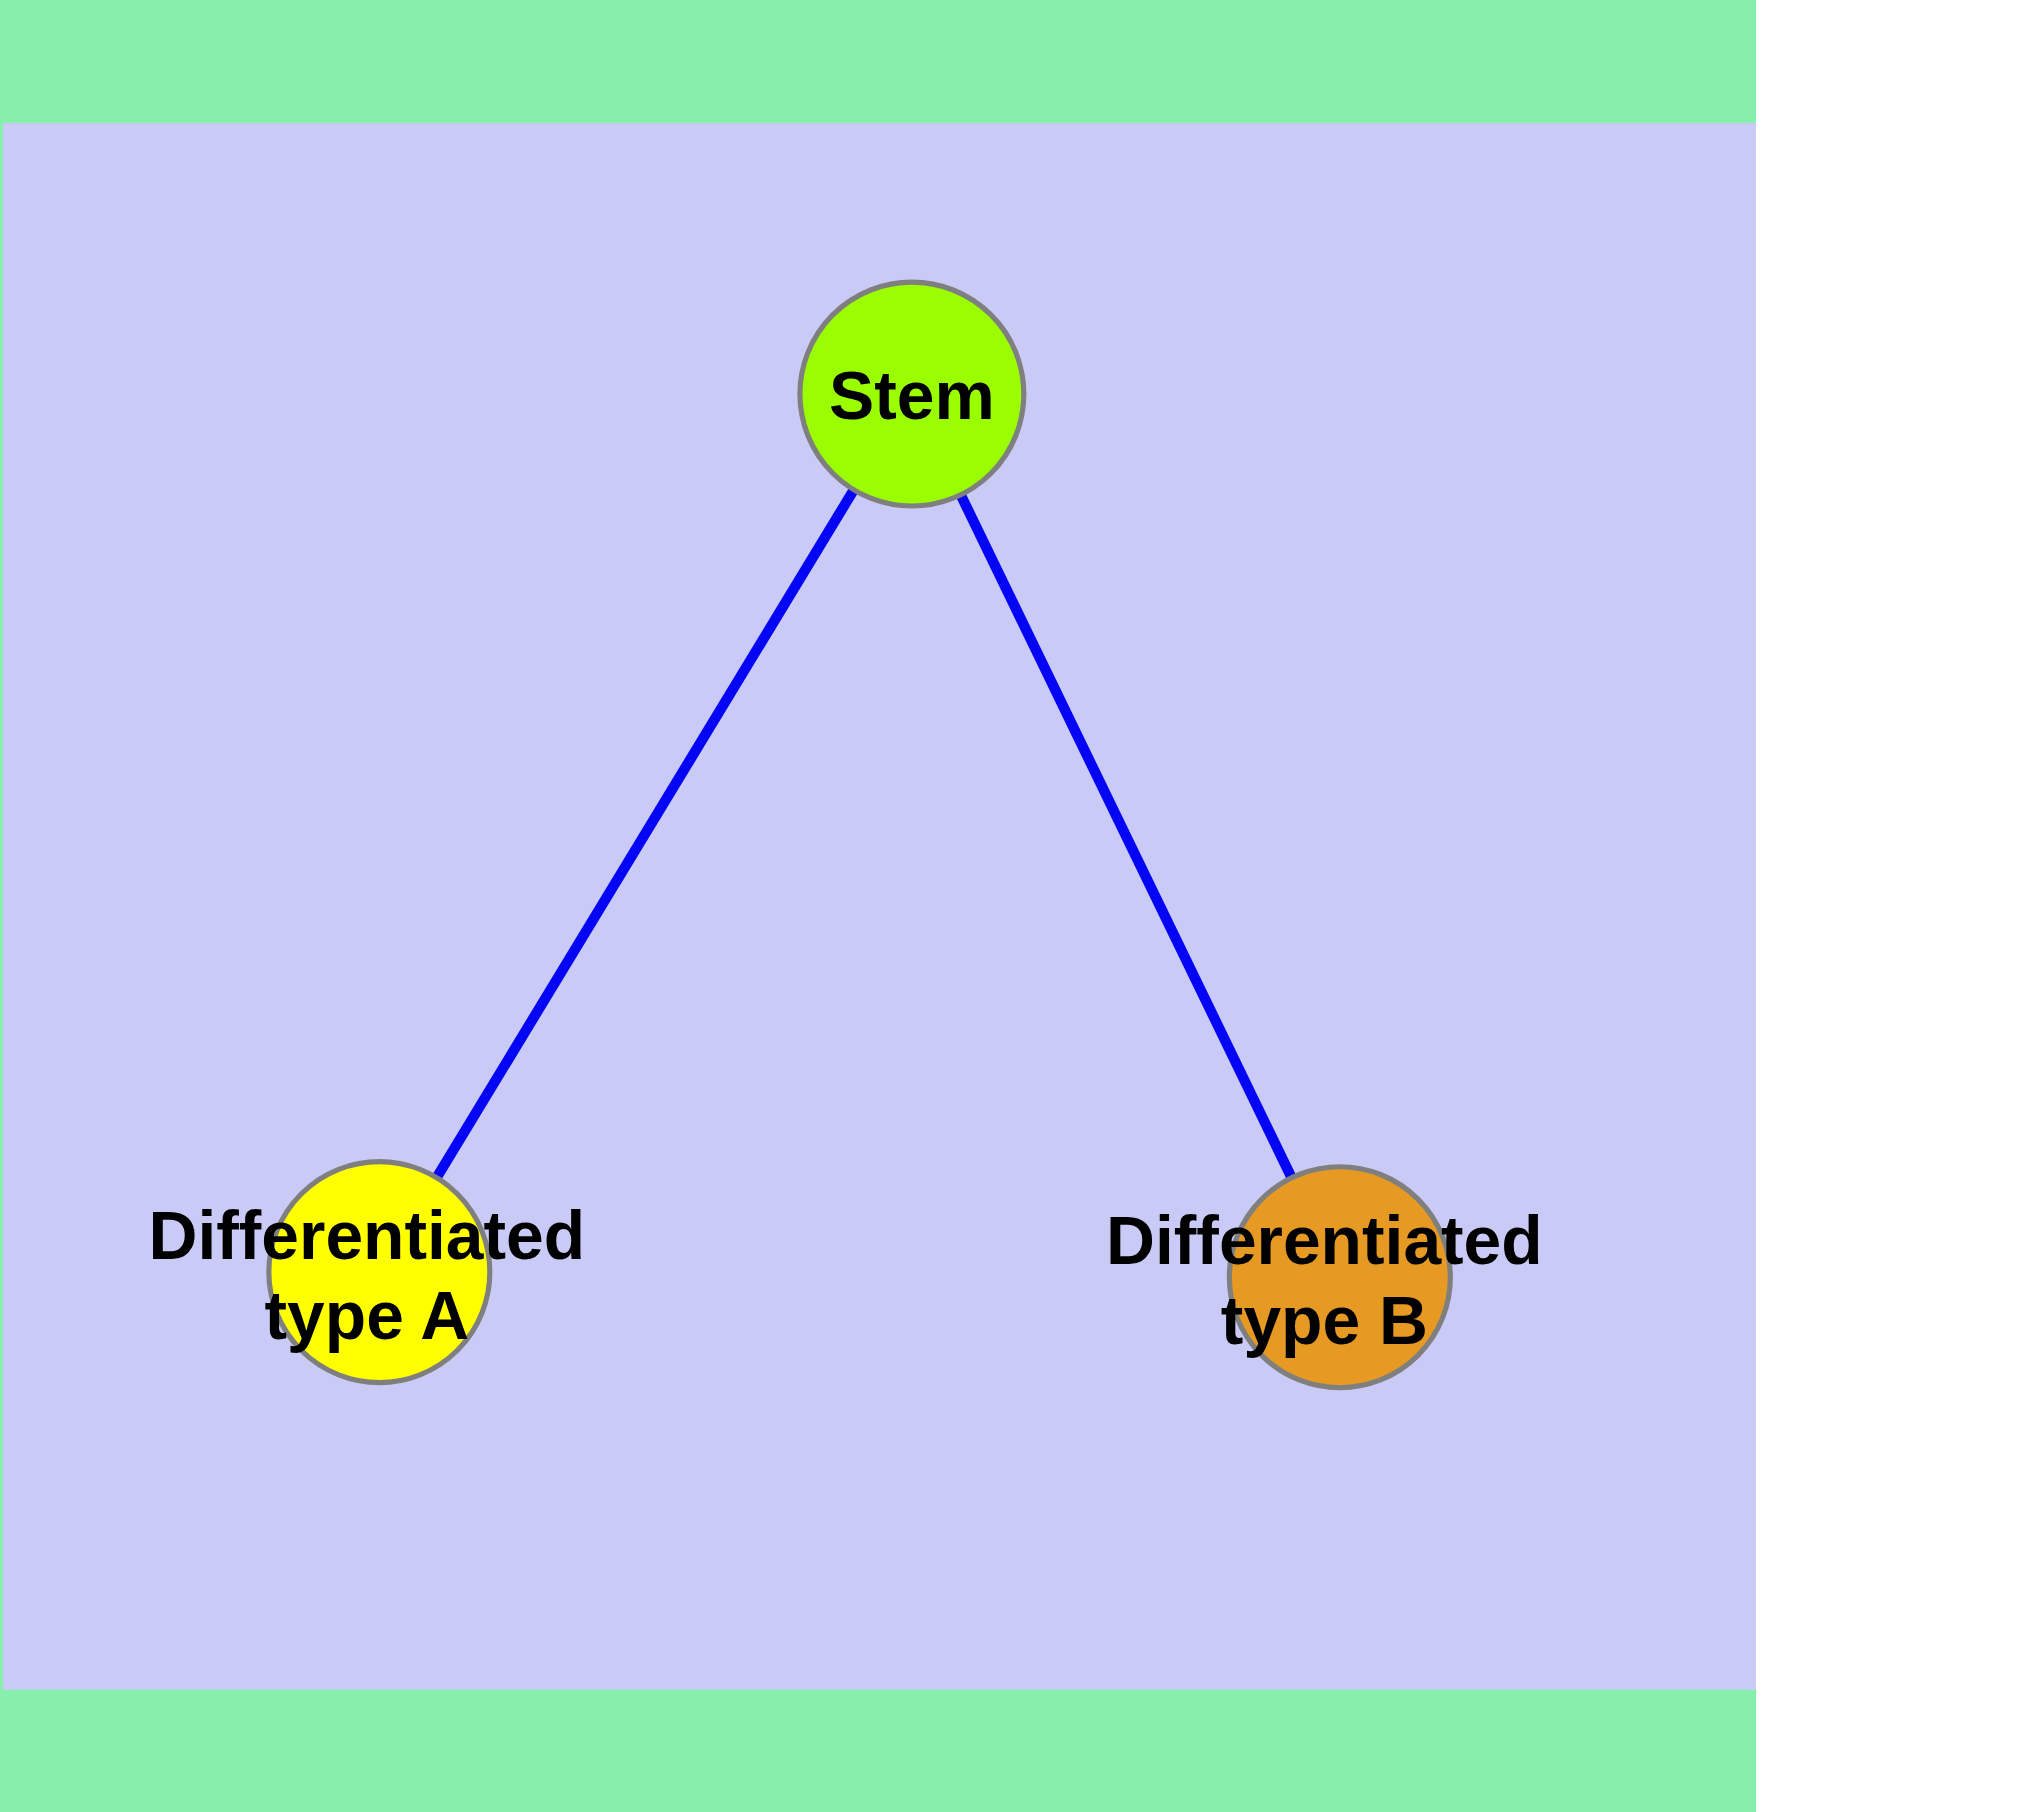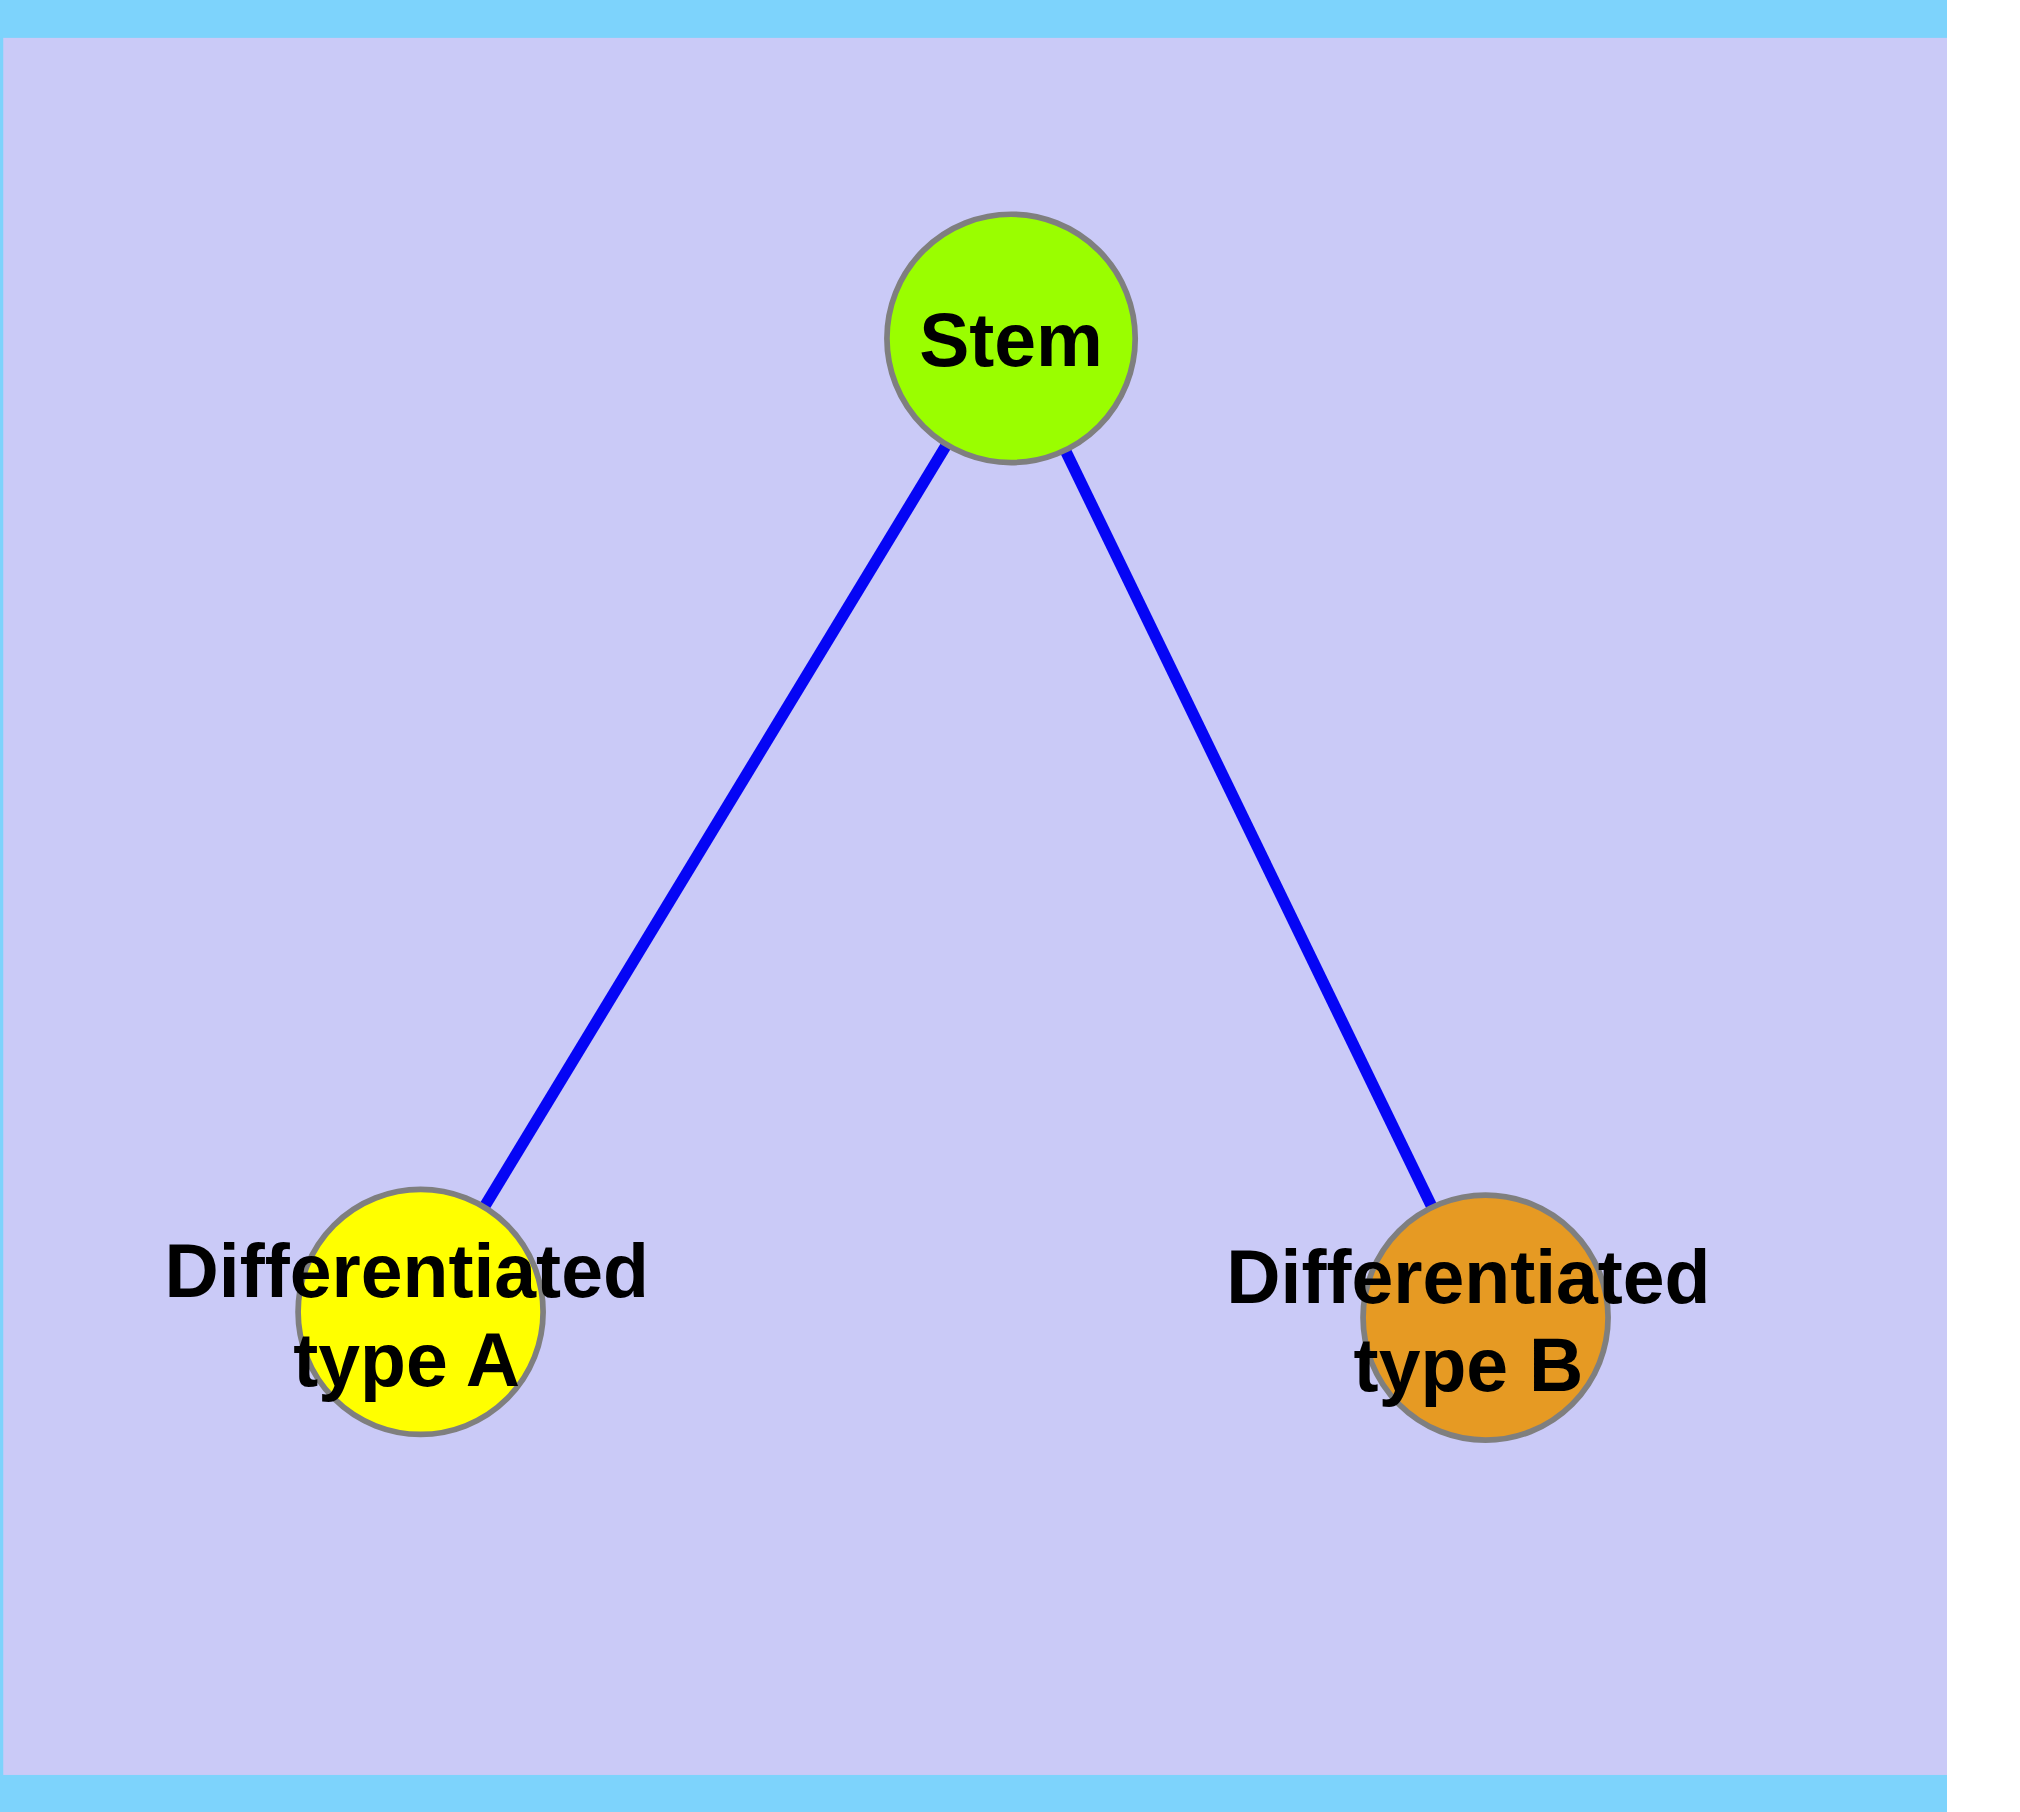--- a/index.html
+++ b/index.html
@@ -3,23 +3,23 @@
 <meta charset="utf-8">
 <style>
   html, body {
     margin: 0;
     padding: 0;
     background: #ffffff;
     font-family: "Liberation Sans", sans-serif;
   }
   .stage {
     position: relative;
-    width: 1947px;
+    width: 1756px;
     height: 1812px;
-    background: #7dd3fc;
+    background: #86efac;
     overflow: hidden;
   }
   .stage svg {
     position: absolute;
     left: 0;
     top: 0;
     width: 100%;
     height: 100%;
     display: block;
   }

